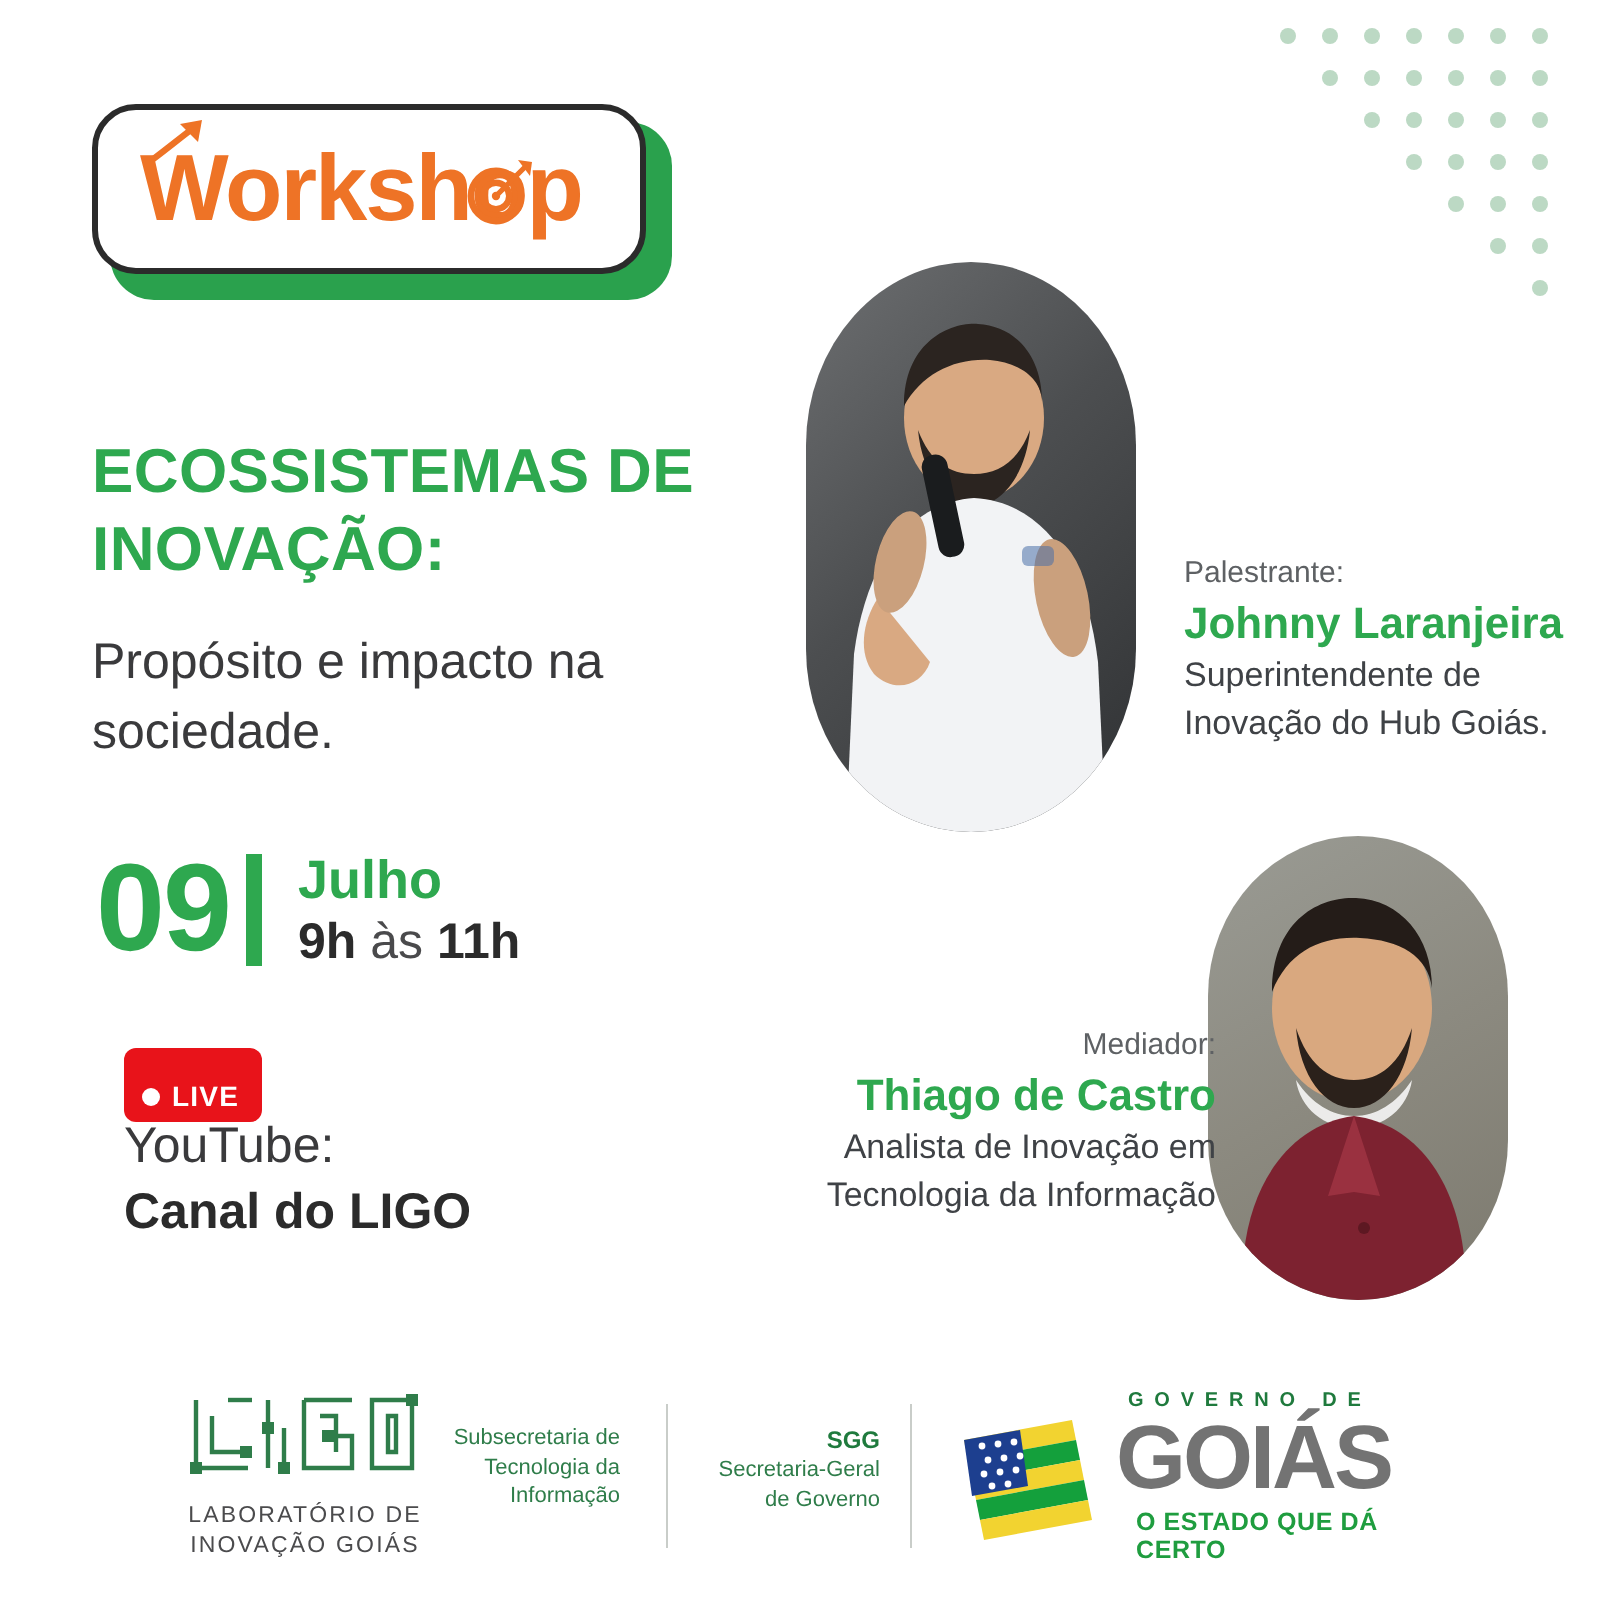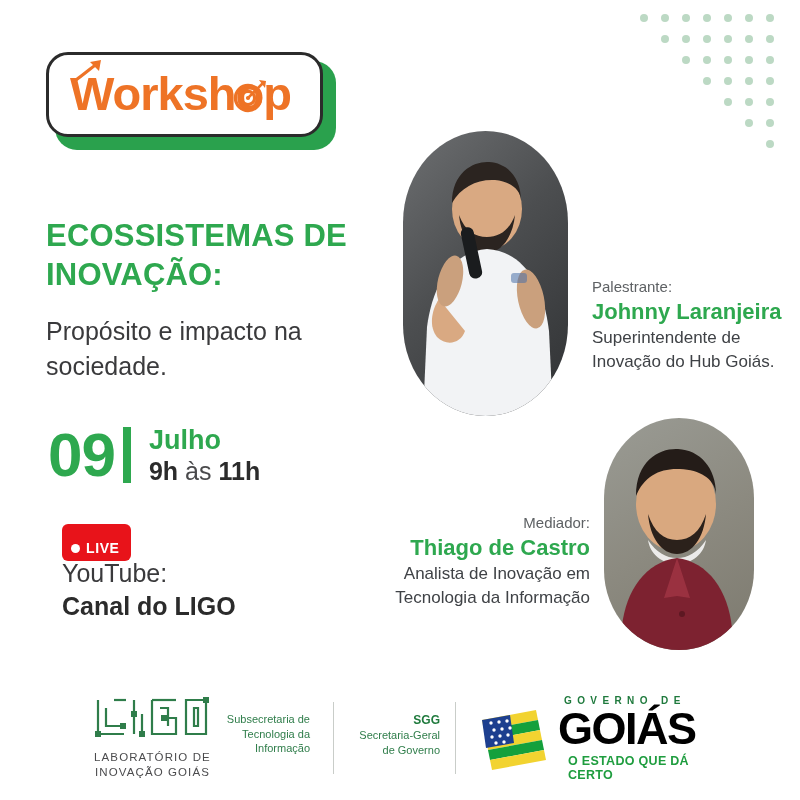--- a/index.html
+++ b/index.html
@@ -228,21 +228,21 @@
   
   .spk-1 {
     position: absolute;
     left: 592px;
     top: 276px;
     width: 210px;
     text-align: left;
   }
   .spk-2 {
     position: absolute;
-    left: 362px;
+    left: 380px;
     top: 512px;
     width: 228px;
     text-align: right;
   }
   .spk-role-label {
     font-size: 15px;
     color: #5e6164;
     line-height: 21px;
   }
   .spk-name {
@@ -326,21 +326,21 @@
     font-weight: bold;
     letter-spacing: 5.4px;
     color: #1f7a3d;
   }
   .gov-main {
     position: absolute;
     left: 80px;
     top: 10px;
     font-size: 45px;
     font-weight: bold;
-    color: #000000;
+    color: #737373;
     letter-spacing: -1.5px;
     line-height: 50px;
   }
   .gov-sub {
     position: absolute;
     left: 90px;
     top: 60px;
     font-size: 12.5px;
     font-weight: bold;
     letter-spacing: 0.3px;

